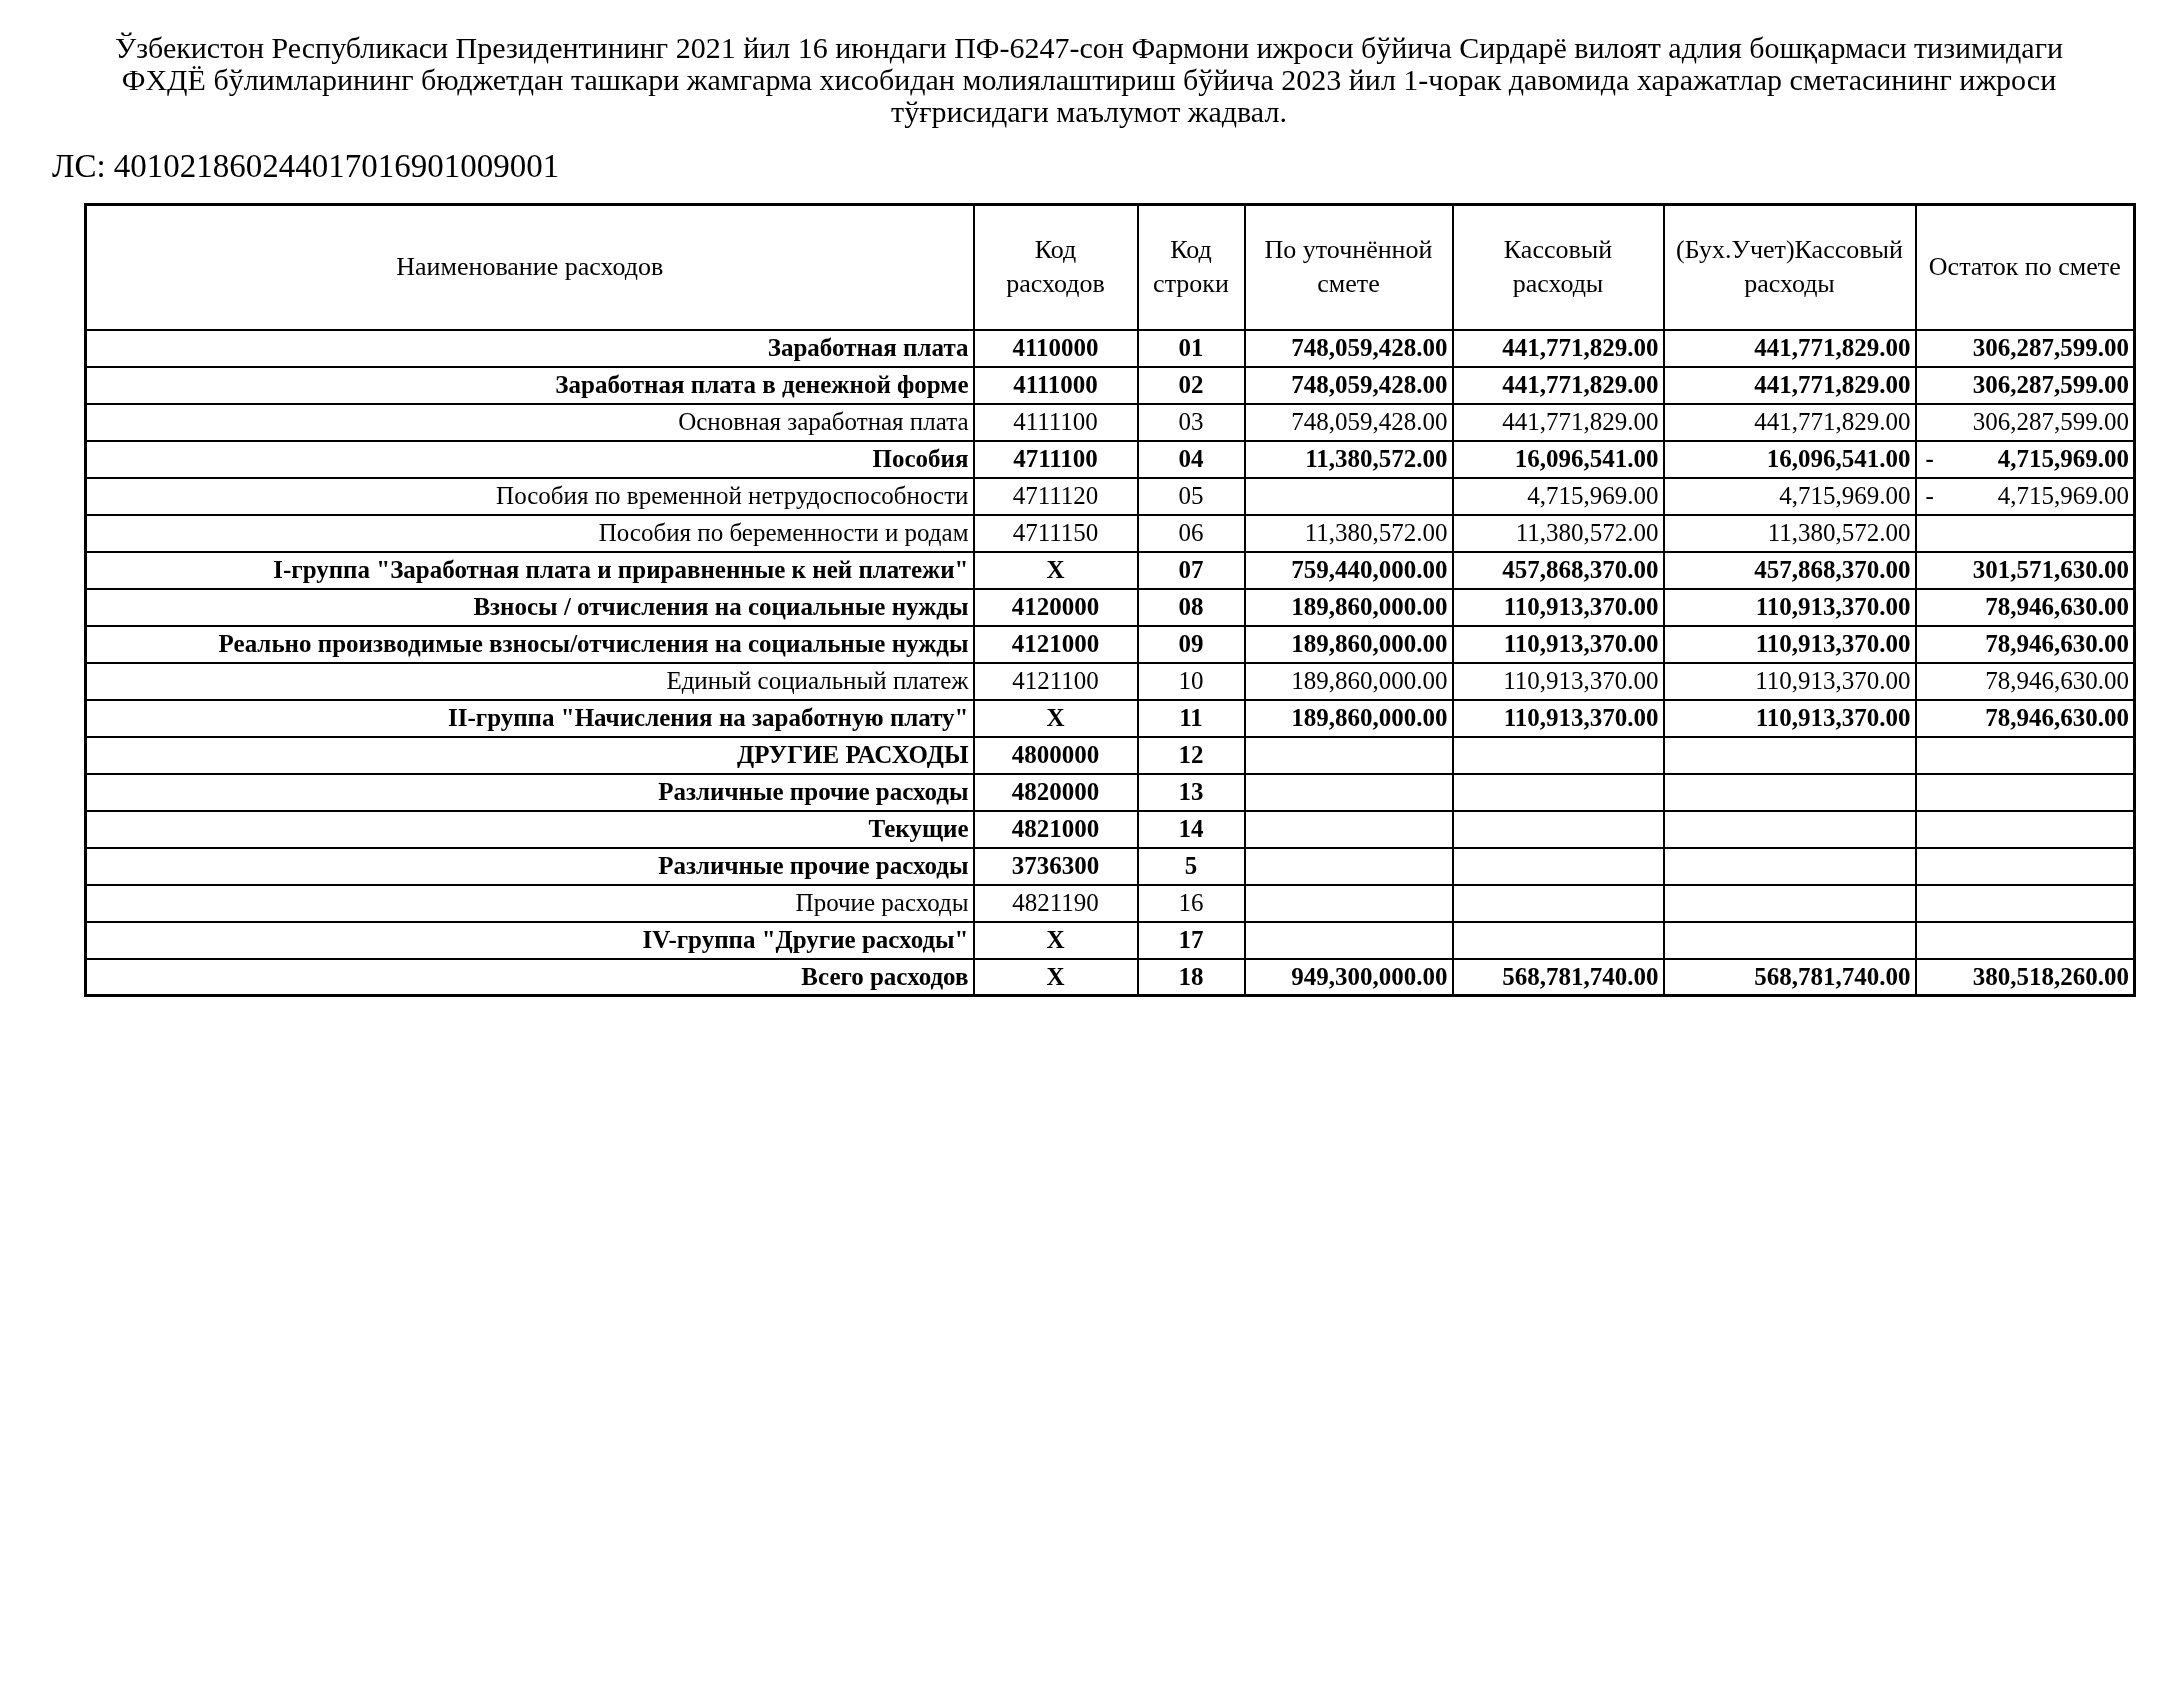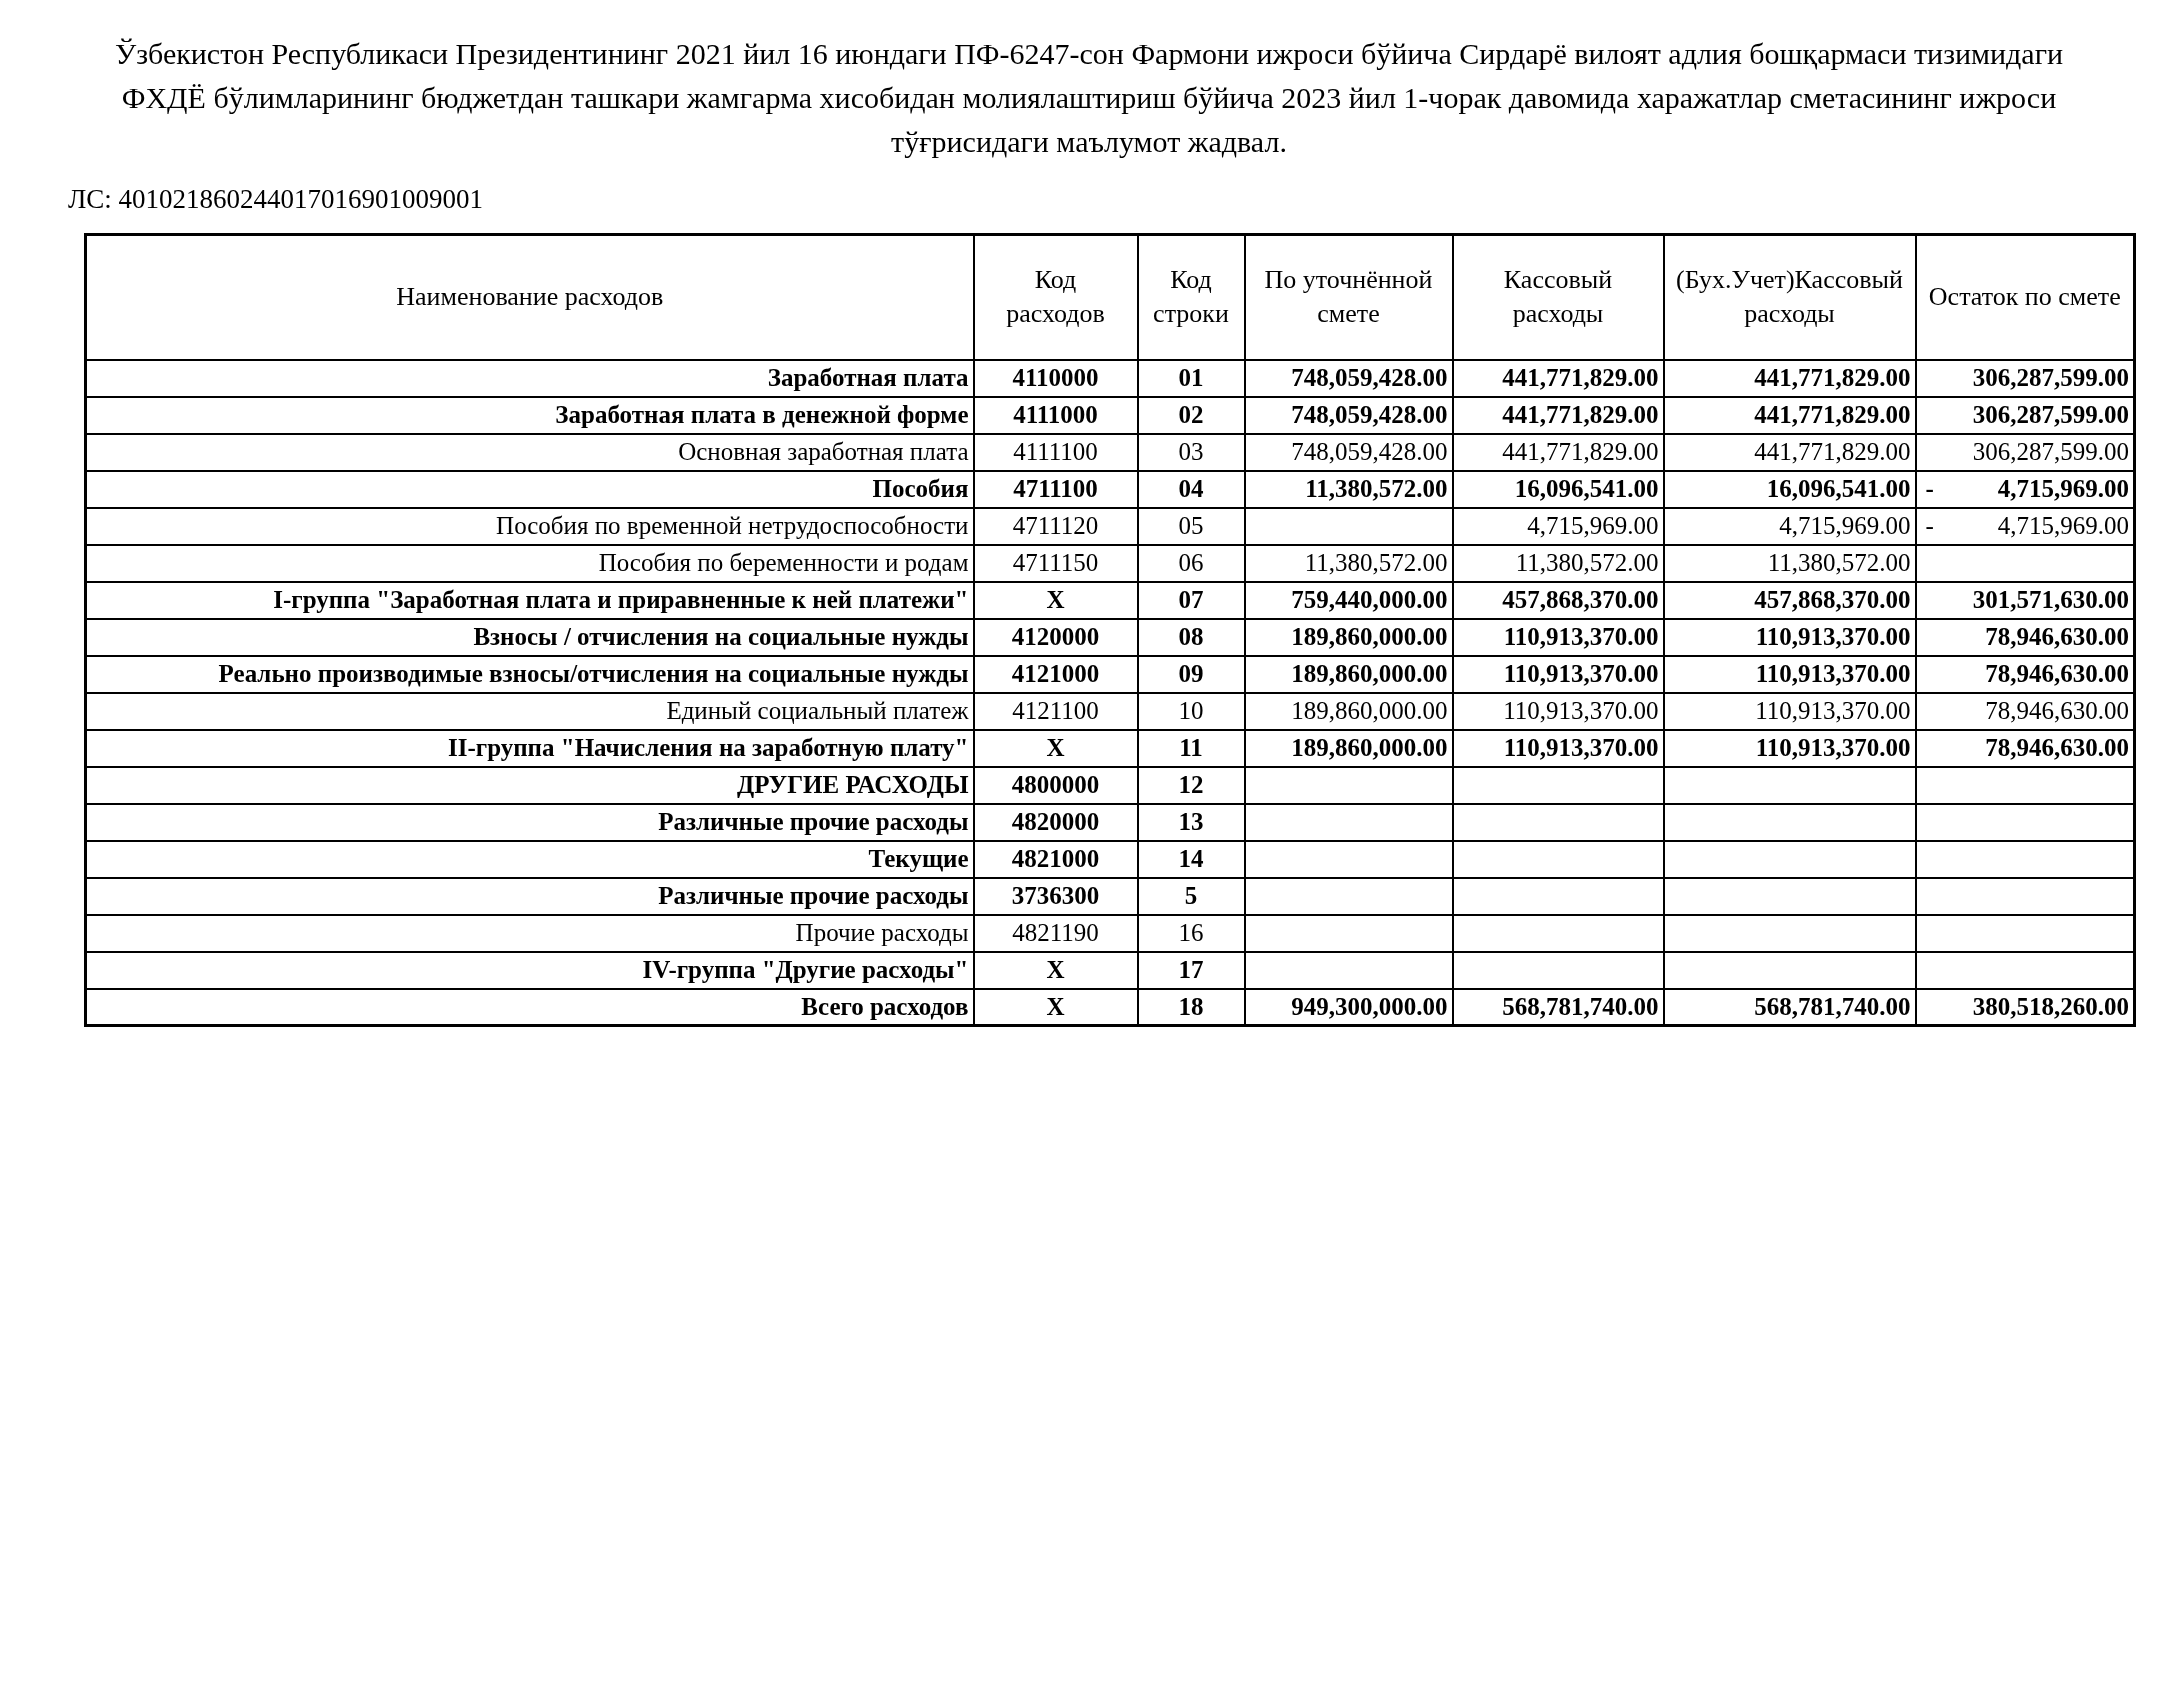--- a/index.html
+++ b/index.html
@@ -11,25 +11,25 @@
     color: #000000;
     font-family: "Liberation Serif", serif;
     position: relative;
     overflow: hidden;
   }
   .title {
     margin: 0 109px;
     padding-top: 32px;
     text-align: center;
     font-size: 30px;
-    line-height: 44px;
+    line-height: 32px;
   }
   .account {
-    margin: 20px 0 0 68px;
-    font-size: 27px;
+    margin: 20px 0 0 52px;
+    font-size: 33px;
   }
   table.report {
     border-collapse: collapse;
     table-layout: fixed;
     width: 2049px;
     margin: 18px 0 16px 84px;
     border: 3px solid #000;
   }
   table.report th, table.report td {
     border: 2px solid #000;

